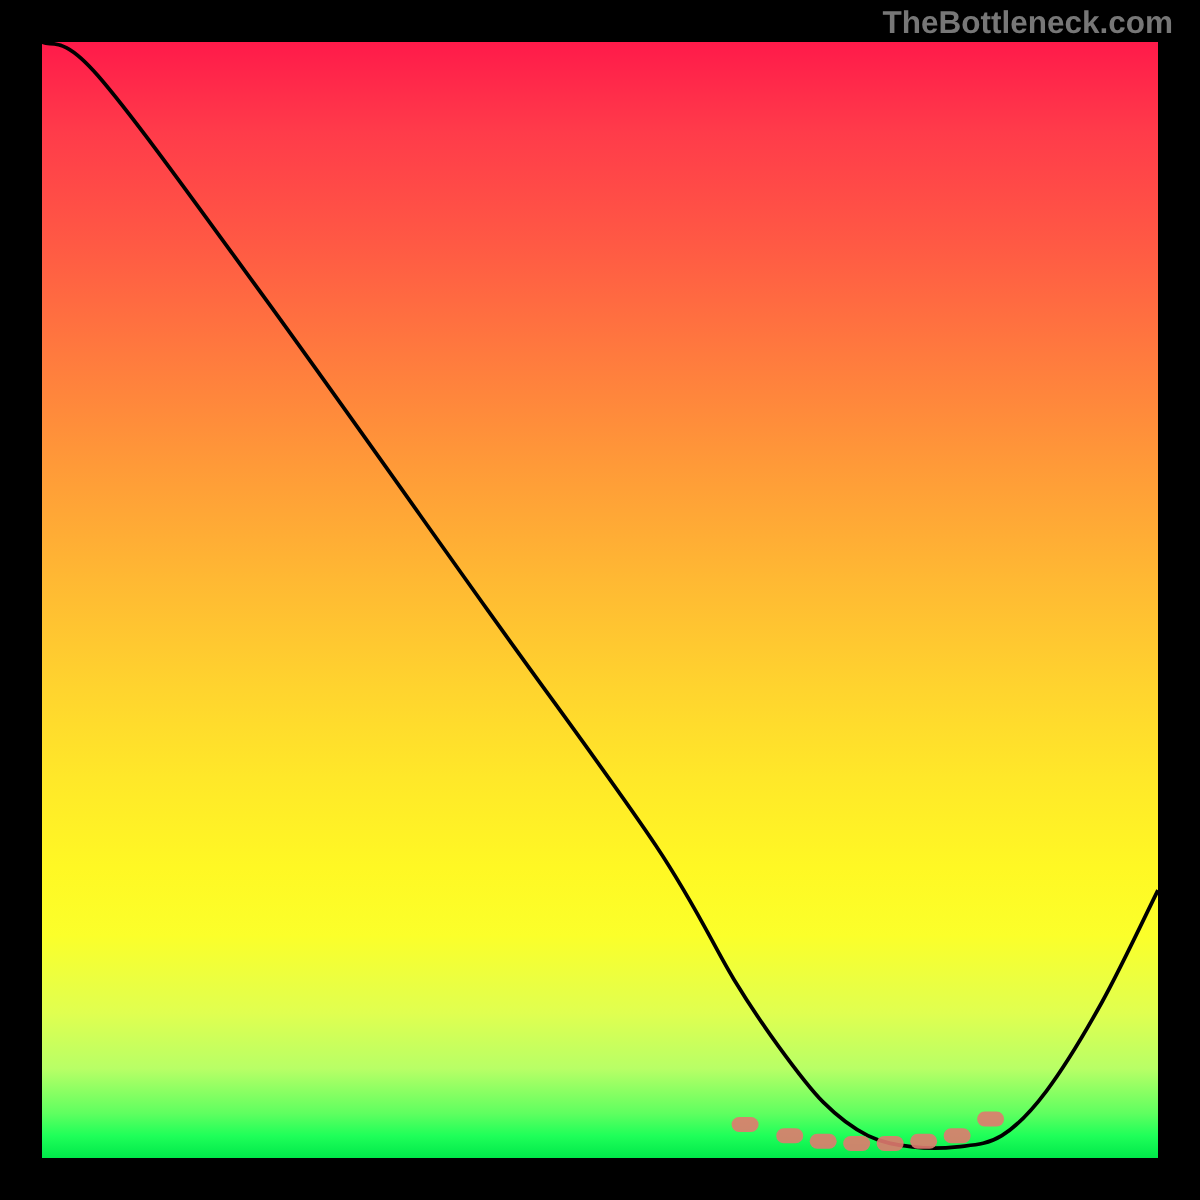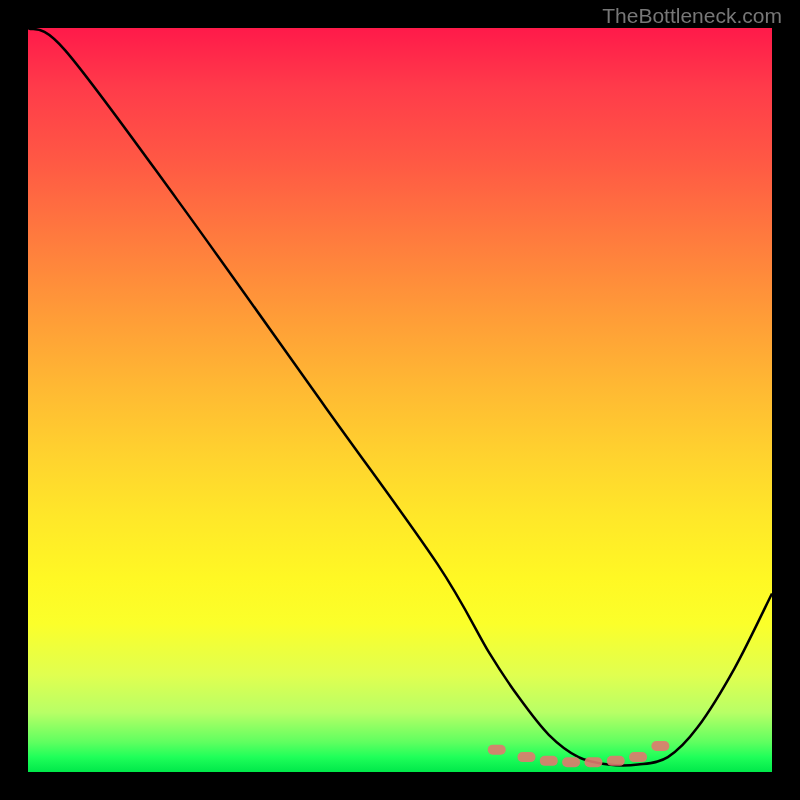--- a/index.html
+++ b/index.html
@@ -10,21 +10,21 @@
     position: relative;
     font-family: Arial, sans-serif;
     overflow: hidden;
   }
   .watermark {
     position: absolute;
     top: 4px;
     right: 18px;
     color: #777;
     font-size: 21px;
-    font-weight: normal;
+    font-weight: bold;
     z-index: 10;
   }
   .plot-area {
     position: absolute;
     left: 28px;
     top: 28px;
     width: 744px;
     height: 744px;
     background: linear-gradient(to bottom,
       #ff1a4a 0%,

